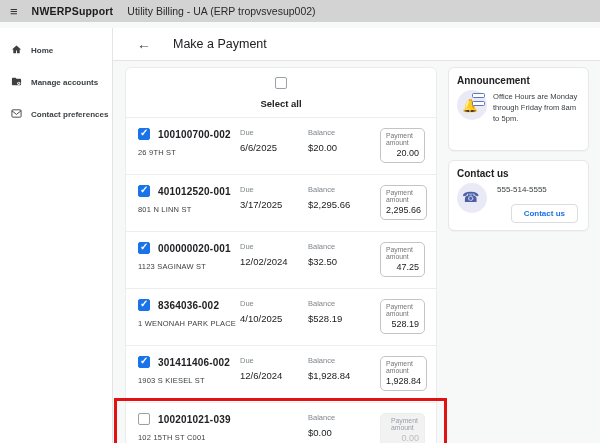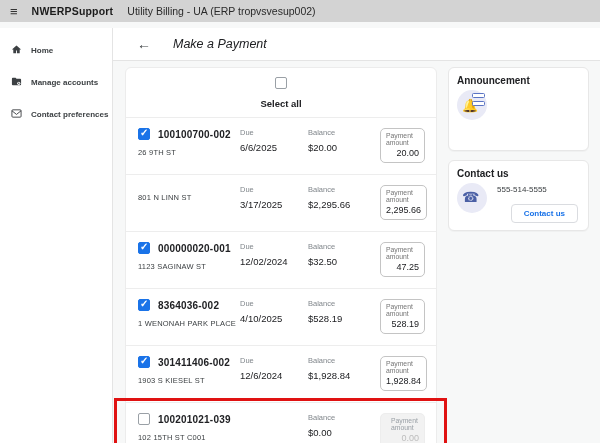--- a/index.html
+++ b/index.html
@@ -19,21 +19,21 @@
   .sidebar { width:113px; background:#fff; border-right:1px solid #e4e4e4; padding-top:6px; flex:none; }
   .nav-item { display:flex; align-items:center; gap:9px; padding:7px 0 7px 11px; cursor:pointer; }
   .nav-item svg { width:11px; height:11px; flex:none; }
   .nav-label { font-size:8px; font-weight:bold; color:#3c4043; }
 
   
   .main { flex:1; display:flex; flex-direction:column; min-width:0; }
   .page-header { height:33px; background:#fff; border-bottom:1px solid #e4e4e4;
     display:flex; align-items:center; padding-left:24px; gap:22px; flex:none; }
   .back-arrow { font-size:14px; color:#3c4043; cursor:pointer; }
-  .page-title { font-size:12.5px; color:#202124;font-style:italic; }
+  .page-title { font-size:12.5px; color:#202124; }
 
   .content { flex:1; display:flex; gap:11px; padding:6px 10px 0 12px; background:#f7f8f8; overflow:hidden; }
 
   
   .list-card { width:312px; flex:none; background:#fff; border:1px solid #ececec;
     border-radius:6px; overflow:visible; }
   .select-all-row { display:flex; align-items:center; gap:9px; padding:9px 12px 8px;flex-direction:column; }
   .select-all-label { font-size:9.5px; font-weight:bold; color:#202124; }
 
   .cb { width:12px; height:12px; border:1.5px solid #9aa0a6; border-radius:2px;
@@ -161,20 +161,24 @@
             <div class="paybox">
               <span class="paybox-label">Payment amount</span>
               <div class="paybox-val">20.00</div>
             </div>
           </div>
         </div>
 
         <div class="rowwrap">
           <div class="pay-row">
             <div class="acct-block">
+              <div class="acct-line">
+                <span class="cb checked"></span>
+                <span class="acct-num">401012520-001</span>
+              </div>
               <div class="addr">801 N LINN ST</div>
             </div>
             <div class="col col-due">
               <div class="col-label">Due</div>
               <div class="col-val">3/17/2025</div>
             </div>
             <div class="col col-bal">
               <div class="col-label">Balance</div>
               <div class="col-val">$2,295.66</div>
             </div>
@@ -292,20 +296,21 @@
 
       <div class="right-col">
         <div class="side-card announce-card">
           <div class="side-card-title">Announcement</div>
           <div class="side-card-body">
             <div class="icon-circle">
               <span class="bell">🔔</span>
               <span class="notif-rect r1"></span>
               <span class="notif-rect r2"></span>
             </div>
+            <div class="ann-text">Office Hours are Monday through Friday from 8am to 5pm.</div>
           </div>
         </div>
 
         <div class="side-card">
           <div class="side-card-title">Contact us</div>
           <div class="side-card-body">
             <div class="icon-circle">
               <span class="phone-glyph">☎</span>
             </div>
             <div class="contact-body">

